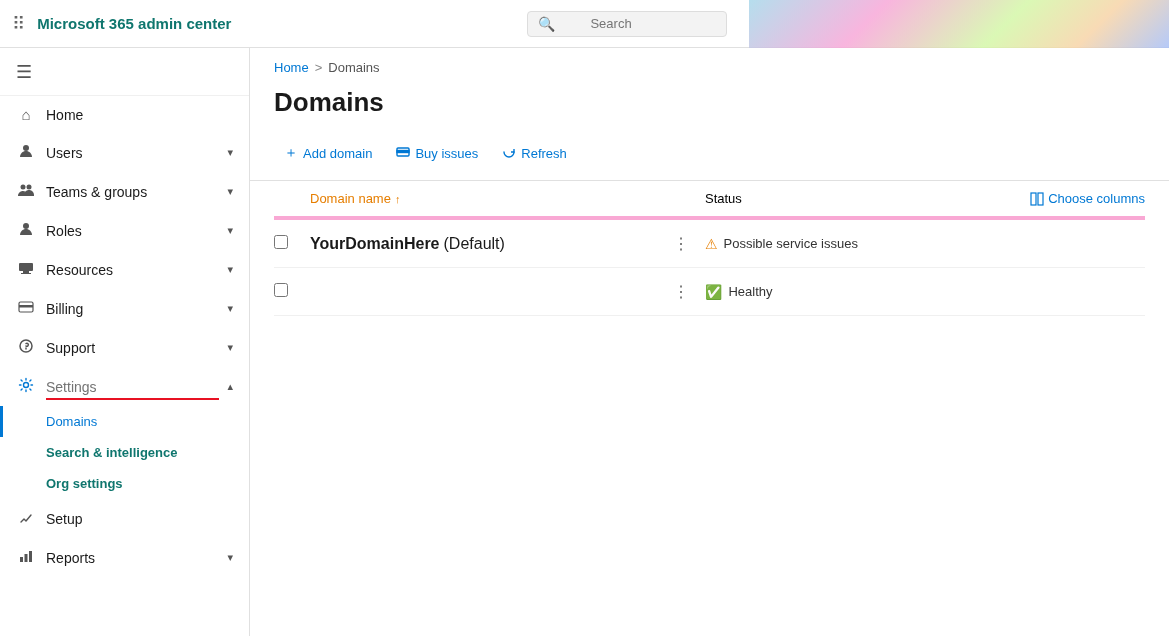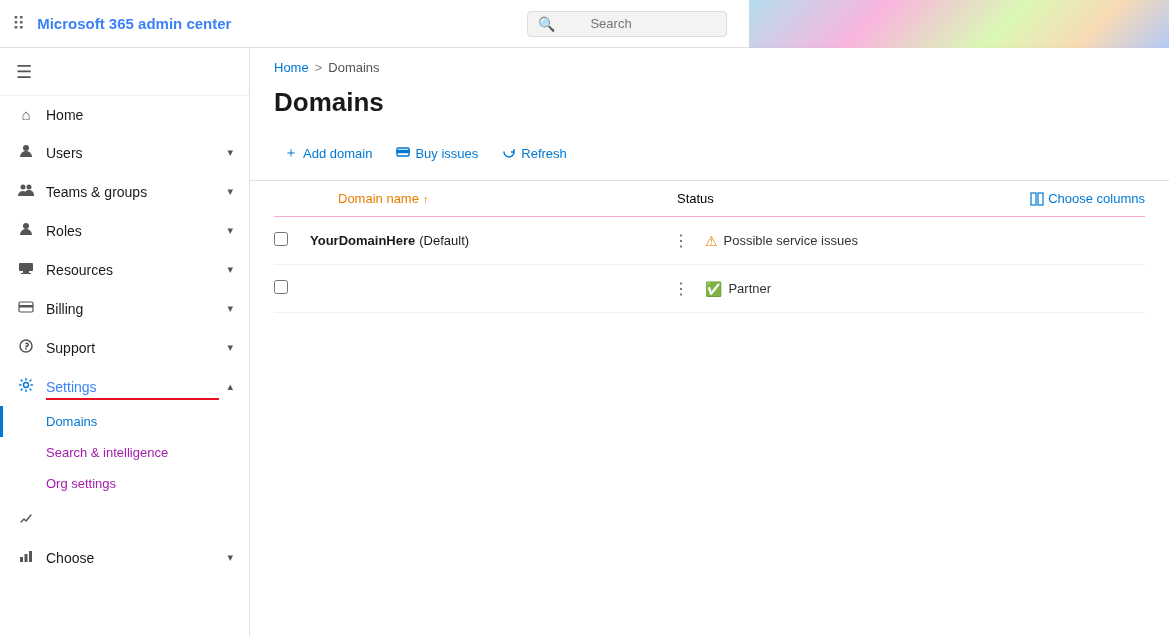--- a/index.html
+++ b/index.html
@@ -11,21 +11,21 @@
       background: #fff;
       border-bottom: 1px solid #e0e0e0;
       display: flex;
       align-items: center;
       padding: 0 12px;
       gap: 12px;
       flex-shrink: 0;
       position: relative;
     }
     .topbar-waffle { cursor: pointer; color: #666; font-size: 18px; }
-    .topbar-title { font-size: 15px; font-weight: 600; color: #3b82f6; }
+    .topbar-title { font-size: 15px; font-weight: 600; color: #0f766e; }
     .topbar-banner {
       position: absolute;
       right: 0; top: 0;
       width: 420px;
       height: 48px;
       overflow: hidden;
       background: linear-gradient(135deg, #a8d8ea 0%, #f7a8d8 30%, #d4f7a8 60%, #f7d4a8 80%, #a8c0f7 100%);
       opacity: 0.85;
     }
     .topbar-search {
@@ -83,21 +83,22 @@
     .nav-item .nav-icon { width: 20px; text-align: center; font-size: 15px; color: #555; }
     .nav-item .nav-label { flex: 1; }
     .nav-item .nav-chevron { color: #555; font-size: 11px; }
 
     .nav-sub-item {
       display: flex;
       align-items: center;
       padding: 8px 16px 8px 46px;
       cursor: pointer;
       font-size: 13px;
-      color: #a21caf;
+      color: #0f766e;
+      font-weight: bold;
     }
     .nav-sub-item.active {
       border-left: 3px solid #0078d4;
       padding-left: 43px;
       font-weight: 500;
       color: #0078d4;
     }
 
     .settings-active > .nav-label { color: #0078d4; }
     .settings-underline {
@@ -155,23 +156,22 @@
       border-radius: 2px;
     }
     .toolbar-btn .btn-icon { font-size: 14px; }
 
     .table-container { padding: 0 24px; }
 
     .table-header {
       display: flex;
       align-items: center;
       padding: 10px 0;
-      border-bottom: 1px solid #f9a8d4;
+      border-bottom: 4px solid #f9a8d4;
       font-size: 13px;
-      gap: 28px;
     }
     .col-check { width: 36px; }
     .col-domain { flex: 1; display: flex; align-items: center; gap: 4px; }
     .col-domain-label { color: #e67e00; font-weight: 500; font-size: 13px; }
     .col-sort-icon { color: #e67e00; font-size: 11px; }
     .col-status { width: 280px; font-weight: 400; color: #000000; }
     .col-actions { width: 160px; display: flex; justify-content: flex-end; align-items: flex-start; gap: 4px; }
     .choose-cols-btn {
       background: none; border: none; cursor: pointer;
       color: #0078d4; font-size: 13px;
@@ -180,21 +180,21 @@
 
     .table-row {
       display: flex;
       align-items: center;
       padding: 14px 0;
       border-bottom: 1px solid #f0f0f0;
     }
 
     .row-check { width: 36px; }
     .row-check input[type=checkbox] { cursor: pointer; width: 14px; height: 14px; }
-    .row-domain { flex: 1; font-size: 13px; color: #1a1a1a; display: flex; align-items: flex-end; gap: 4px; }
+    .row-domain { flex: 1; font-size: 16px; color: #1a1a1a; display: flex; align-items: flex-end; gap: 4px; }
     .row-domain .domain-default { font-weight: 600; }
     .row-more { width: 24px; color: #666; cursor: pointer; font-size: 16px; margin-right: 8px; }
     .row-status { width: 280px; display: flex; align-items: center; gap: 6px; font-size: 13px; }
     .status-warning { color: #e67e00; font-size: 14px; }
     .status-healthy { color: #107c10; font-size: 14px; }
     .row-actions { width: 160px; }
 
     
     ::-webkit-scrollbar { width: 6px; }
     ::-webkit-scrollbar-thumb { background: #ccc; border-radius: 3px; }
@@ -292,52 +292,53 @@
       <span class="nav-chevron">▾</span>
     </div>
 
     <div class="nav-item settings-active" style="position:relative;">
       <span class="nav-icon">
         <svg width="16" height="16" viewBox="0 0 16 16" fill="none" stroke="#0078d4" stroke-width="1.4">
             <circle cx="8" cy="8" r="2.5"></circle>
             <path d="M8 1.5V3m0 10v1.5M1.5 8H3m10 0h1.5M3.05 3.05l1.06 1.06m7.78 7.78 1.06 1.06M3.05 12.95l1.06-1.06m7.78-7.78 1.06-1.06" stroke-linecap="round"></path>
           </svg>
       </span>
-      <span class="nav-label" style="color:#3b82f6;">Settings</span>
+      <span class="nav-label" style="color:#737373;">Settings</span>
       <div class="settings-underline"></div>
       <span class="nav-chevron">▴</span>
     </div>
 
     <div class="nav-sub-item active">
       <span>Domains</span>
     </div>
     <div class="nav-sub-item">
       <span>Search &amp; intelligence</span>
     </div>
     <div class="nav-sub-item">
       <span>Org settings</span>
     </div>
 
     <div class="nav-item">
       <span class="nav-icon">
         <svg width="16" height="16" viewBox="0 0 16 16" fill="none" stroke="#555" stroke-width="1.4">
             <path d="M3 13l3-3 2 2 5-6" stroke-linecap="round" stroke-linejoin="round"></path>
           </svg>
       </span>
+      <span class="nav-label">Setup</span>
     </div>
 
     <div class="nav-item">
       <span class="nav-icon">
         <svg width="16" height="16" viewBox="0 0 16 16" fill="#555">
             <rect x="2" y="9" width="3" height="5"></rect>
             <rect x="6.5" y="6" width="3" height="8"></rect>
             <rect x="11" y="3" width="3" height="11"></rect>
           </svg>
       </span>
-      <span class="nav-label">Choose</span>
+      <span class="nav-label">Reports</span>
       <span class="nav-chevron">▾</span>
     </div>
 
   </div>
 
   <div class="main">
 
     <div class="breadcrumb">
       <a href="#">Home</a>
       <span class="breadcrumb-sep">&gt;</span>
@@ -410,21 +411,21 @@
       <div class="table-row">
         <div class="row-check">
           <input type="checkbox" style="">
         </div>
         <div class="row-domain">
           <span></span>
         </div>
         <span class="row-more">⋮</span>
         <div class="row-status">
           <span class="status-healthy">✅</span>
-          <span>Partner</span>
+          <span>Healthy</span>
         </div>
         <div class="row-actions"></div>
       </div>
 
     </div>
   </div>
 
 </div>
 
 </body></html>

